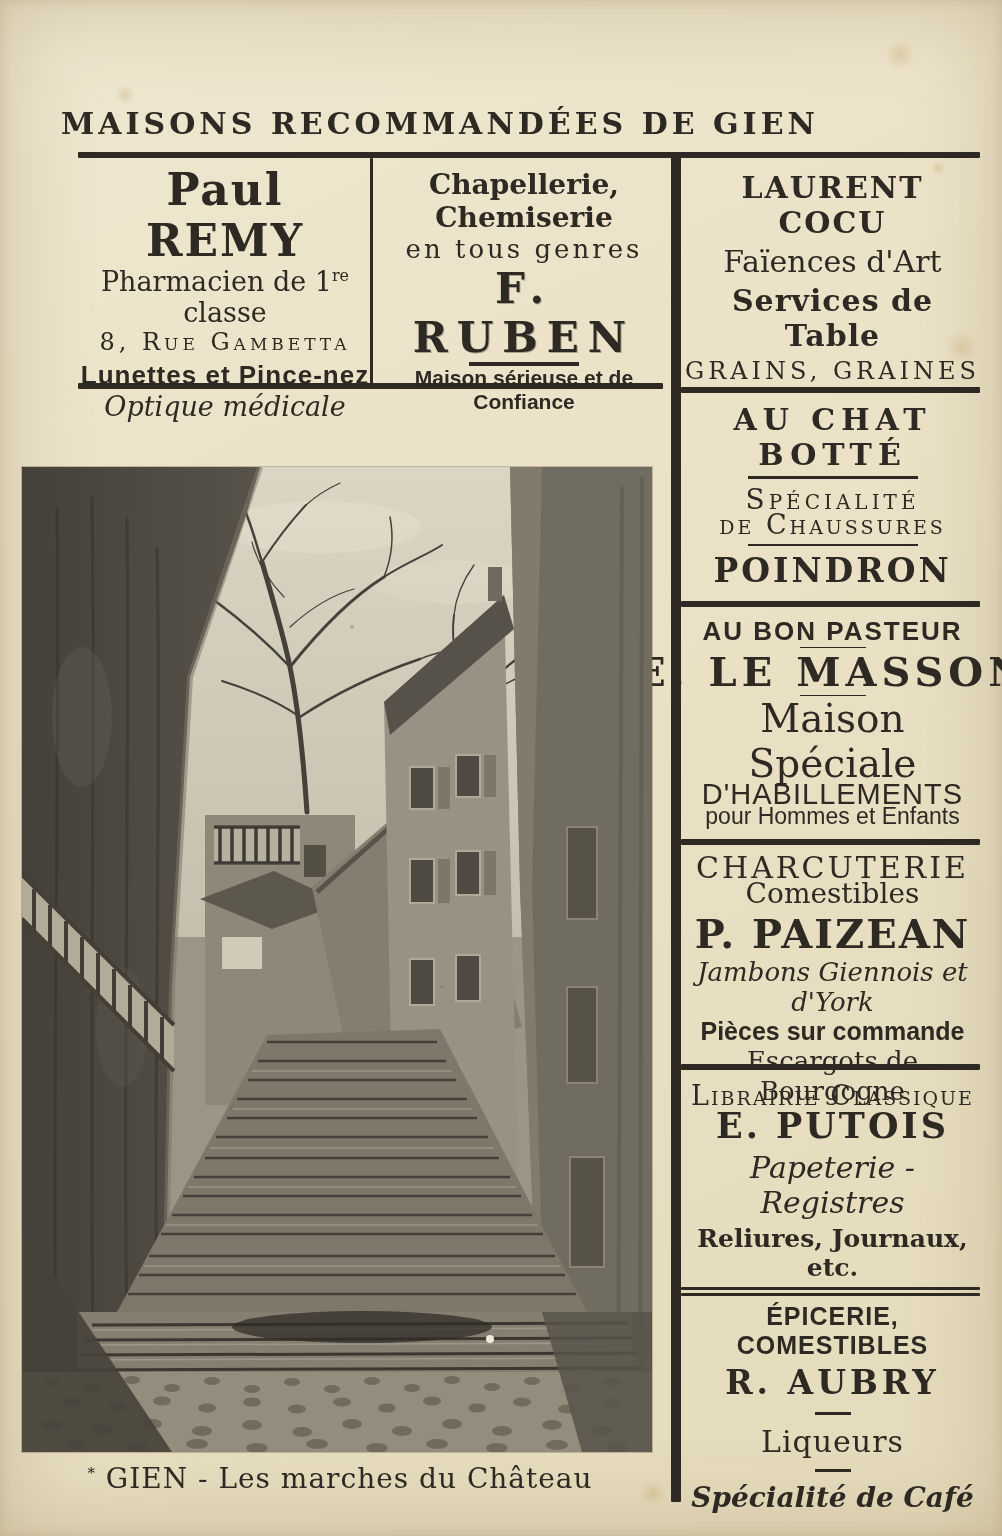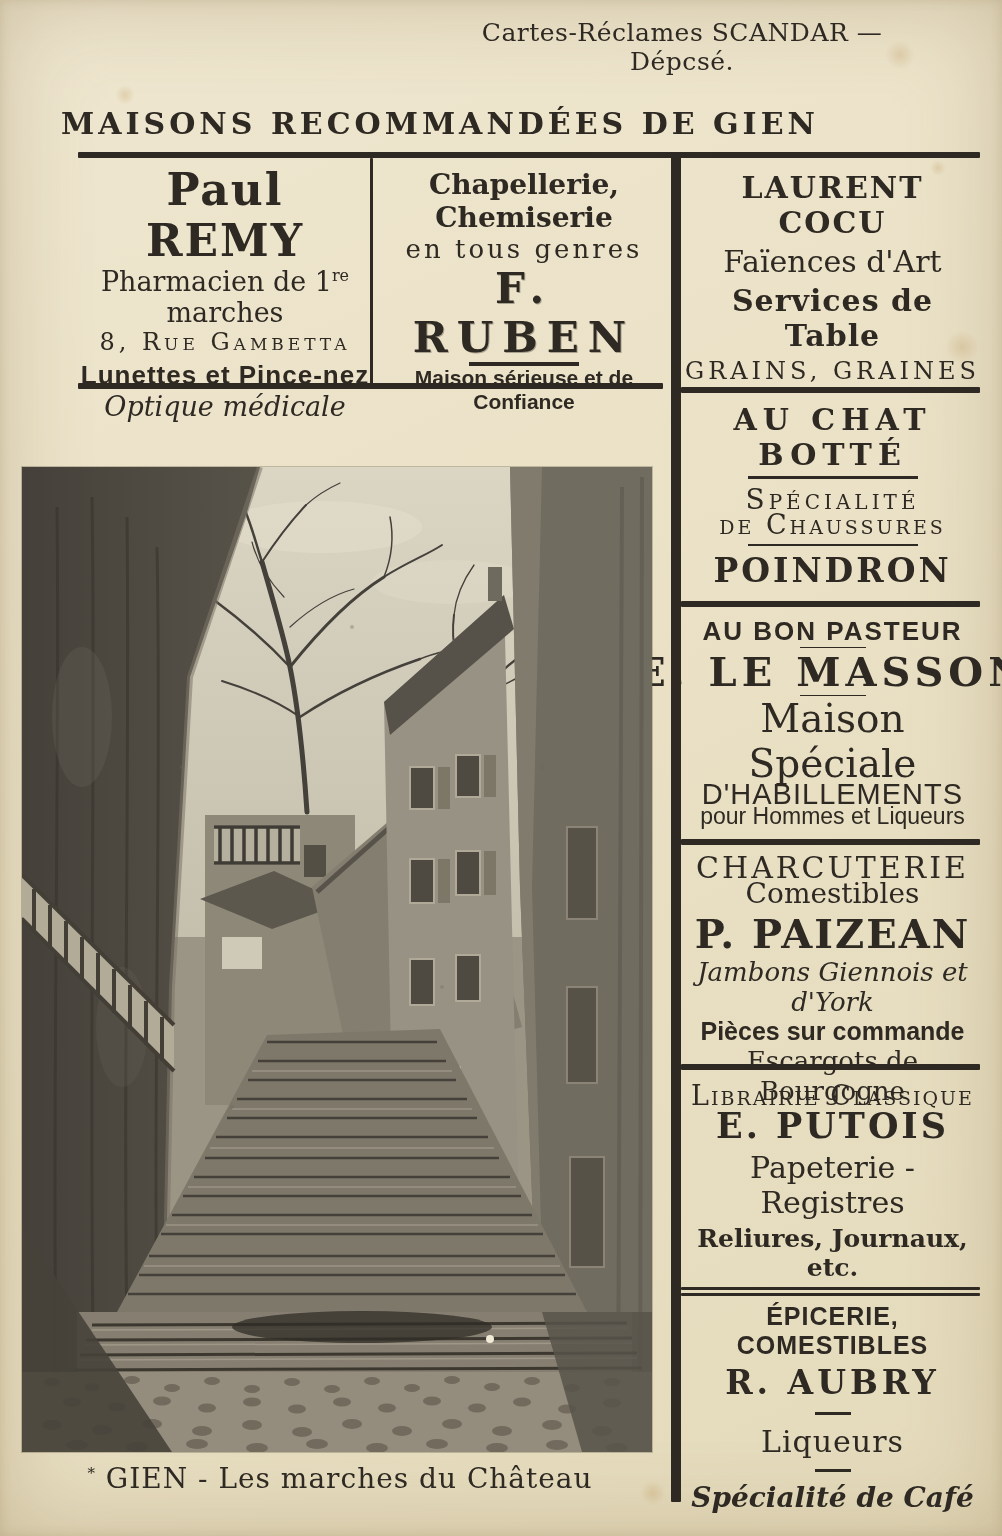--- a/index.html
+++ b/index.html
@@ -61,21 +61,21 @@
 
   .paiz-l1{font-size:30px;letter-spacing:3px;}
   .paiz-l2{font-size:28px;}
   .paiz-name{font-size:40px;font-weight:700;letter-spacing:2px;}
   .paiz-l4{font-size:26px;font-style:italic;}
   .paiz-l5{font-size:25px;font-weight:700;}
   .paiz-l6{font-size:26px;}
 
   .put-l1{font-size:27px;letter-spacing:2px;}
   .put-name{font-size:35px;font-weight:700;letter-spacing:3px;}
-  .put-l3{font-size:30px;}
+  .put-l3{font-size:30px;font-style:italic;}
   .put-l4{font-size:25px;font-weight:700;}
 
   .aub-l1{font-size:25px;font-weight:700;letter-spacing:1px;}
   .aub-name{font-size:33px;font-weight:700;letter-spacing:4px;}
   .aub-l3{font-size:30px;letter-spacing:1px;}
   .aub-l4{font-size:28px;font-weight:700;font-style:italic;}
 
   .photo{position:absolute;left:22px;top:467px;width:630px;height:985px;box-shadow:0 0 0 1px rgba(90,80,60,.3);}
   .caption{top:1462px;left:40px;width:600px;text-align:center;font-size:28px;letter-spacing:1px;}
   .caption sup{font-size:15px;}
@@ -86,37 +86,36 @@
 
 <div class="card">
 
   <div class="stain" style="left:885px;top:40px;width:30px;height:30px;"></div>
   <div class="stain" style="left:115px;top:85px;width:20px;height:20px;"></div>
   <div class="stain" style="left:945px;top:330px;width:34px;height:34px;"></div>
   <div class="stain" style="left:640px;top:1480px;width:26px;height:26px;"></div>
   <div class="stain" style="left:80px;top:1340px;width:28px;height:28px;"></div>
   <div class="stain" style="left:930px;top:160px;width:16px;height:16px;"></div>
 
-  <div class="abs header-note">Cartes-Réclames SCANDAR — Dépcsé.</div>
   <div class="abs page-title">MAISONS RECOMMANDÉES DE GIEN</div>
 
   <div class="rule" style="left:78px;top:152px;width:902px;height:6px;"></div>
   <div class="rule" style="left:370px;top:158px;width:3px;height:227px;"></div>
   <div class="rule" style="left:671px;top:152px;width:10px;height:1350px;"></div>
   <div class="rule" style="left:78px;top:383px;width:585px;height:6px;"></div>
   <div class="rule" style="left:681px;top:387px;width:299px;height:6px;"></div>
   <div class="rule" style="left:681px;top:601px;width:299px;height:6px;"></div>
   <div class="rule" style="left:681px;top:839px;width:299px;height:6px;"></div>
   <div class="rule" style="left:681px;top:1064px;width:299px;height:6px;"></div>
   <div class="rule" style="left:681px;top:1287px;width:299px;height:3px;"></div>
   <div class="rule" style="left:681px;top:1293px;width:299px;height:3px;"></div>
 
   <div class="adblock" style="left:80px;top:164px;width:290px;height:216px;">
     <div class="remy-name t-serif">Paul REMY</div>
-    <div class="remy-pharma"><span>Pharmacien de 1</span><sup>re</sup><span> marches</span></div>
+    <div class="remy-pharma"><span>Pharmacien de 1</span><sup>re</sup><span> classe</span></div>
     <div class="remy-addr sc">8, Rue Gambetta</div>
     <div class="dash"></div>
     <div class="remy-lunettes t-sans">Lunettes et Pince-nez</div>
     <div class="remy-optique">Optique médicale</div>
   </div>
 
   <div class="adblock" style="left:378px;top:168px;width:292px;height:210px;">
     <div class="ruben-l1">Chapellerie, Chemiserie</div>
     <div class="ruben-l2">en tous genres</div>
     <div class="hr-thick"></div>
@@ -145,21 +144,21 @@
     <div class="chat-owner">POINDRON</div>
   </div>
 
   <div class="adblock" style="left:685px;top:616px;width:295px;height:214px;">
     <div class="past-sign t-sans">AU BON PASTEUR</div>
     <div class="hr-xs"></div>
     <div class="past-name">E. LE MASSON</div>
     <div class="hr-xs-thick"></div>
     <div class="past-l3">Maison Spéciale</div>
     <div class="past-l4 t-sans" style="margin-top:-8px;">D'HABILLEMENTS</div>
-    <div class="past-l5 t-sans" style="margin-top:-8px;">pour Hommes et Liqueurs</div>
+    <div class="past-l5 t-sans" style="margin-top:-8px;">pour Hommes et Enfants</div>
   </div>
 
   <div class="adblock" style="left:685px;top:850px;width:295px;height:204px;">
     <div class="paiz-l1">CHARCUTERIE</div>
     <div class="paiz-l2" style="margin-top:-8px;">Comestibles</div>
     <div class="paiz-name">P. PAIZEAN</div>
     <div class="paiz-l4">Jambons Giennois et d'York</div>
     <div class="paiz-l5 t-sans">Pièces sur commande</div>
     <div class="paiz-l6">Escargots de Bourgogne</div>
   </div>

